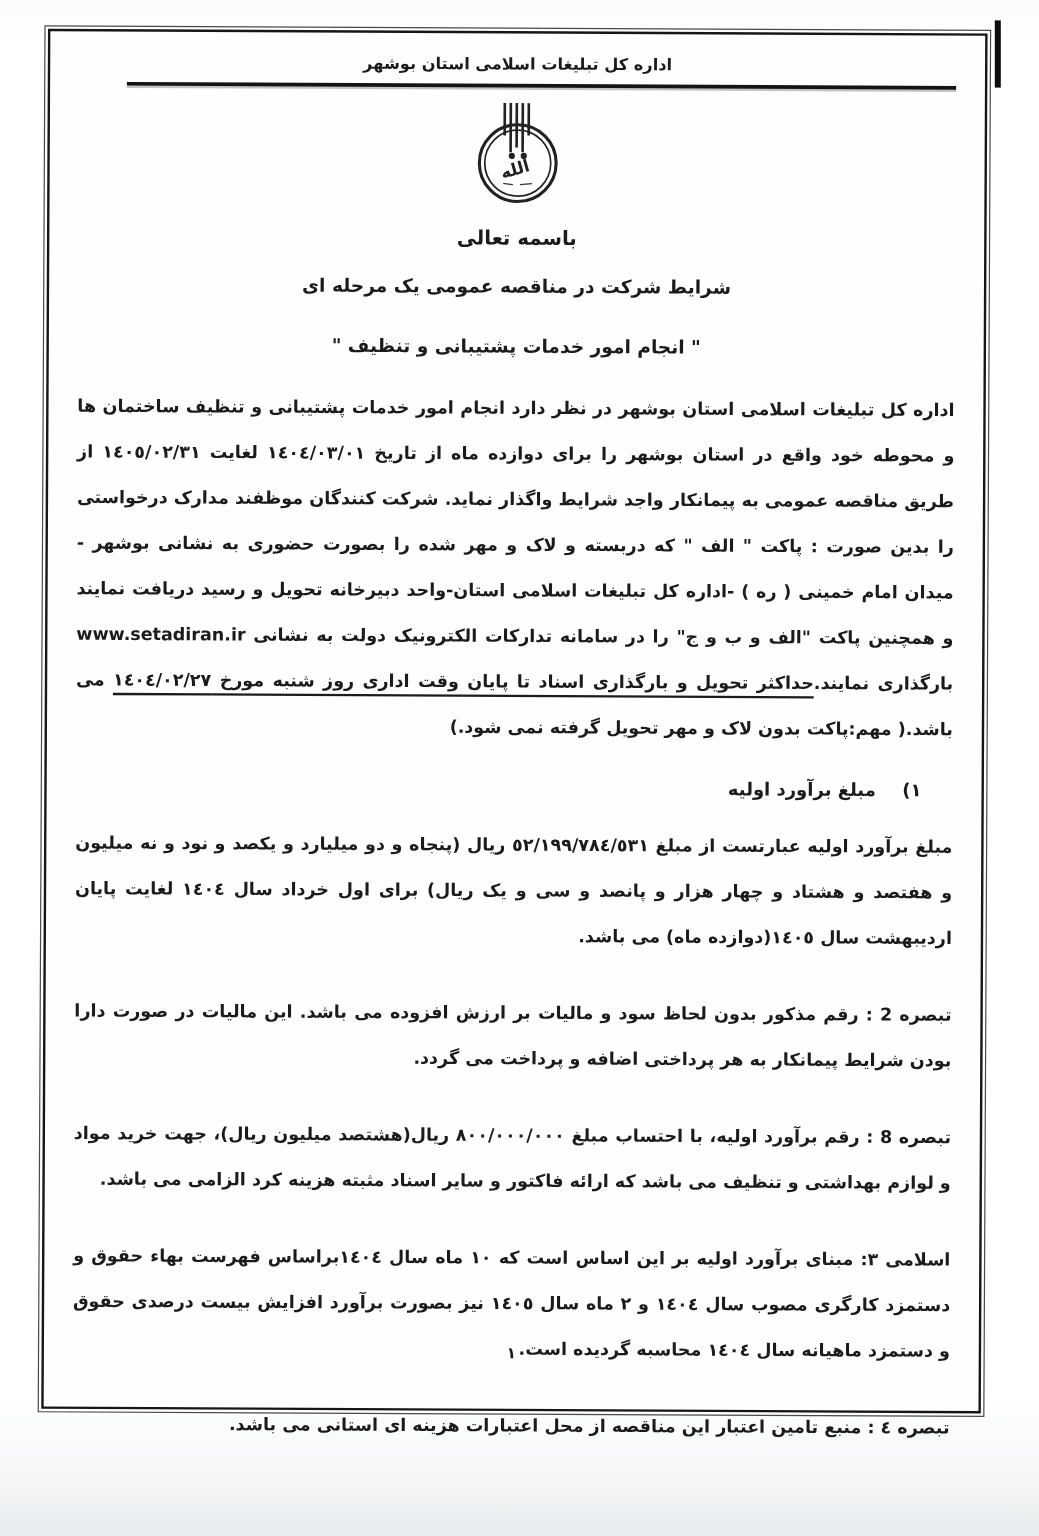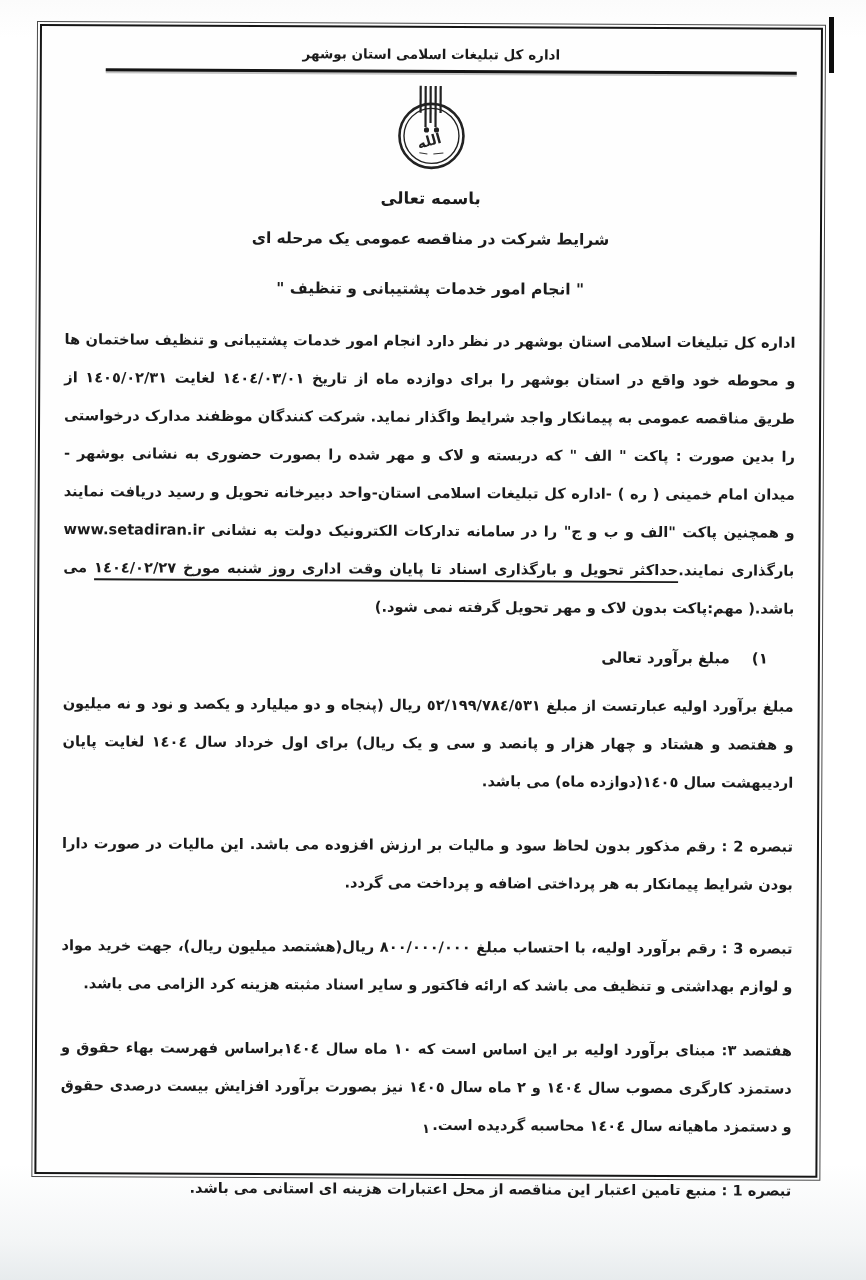--- a/index.html
+++ b/index.html
@@ -65,27 +65,27 @@
       </g>
     </svg>
   </div>
 
   <div class="bismillah">باسمه تعالی</div>
   <div class="doc-subject rtl">شرایط شرکت در مناقصه عمومی یک مرحله ای</div>
   <div class="doc-scope rtl">" انجام امور خدمات پشتیبانی و تنظیف "</div>
 
   <p class="intro rtl"><span>اداره کل تبلیغات اسلامی استان بوشهر  در نظر دارد انجام امور خدمات پشتیبانی و تنظیف ساختمان ها و محوطه خود واقع در  استان بوشهر را برای دوازده ماه از تاریخ ١٤٠٤/٠٣/٠١ لغایت ١٤٠٥/٠٢/٣١ از طریق مناقصه عمومی به پیمانکار واجد شرایط واگذار نماید. شرکت کنندگان موظفند مدارک درخواستی را بدین صورت : پاکت " الف " که دربسته و لاک و مهر شده را بصورت حضوری به نشانی  بوشهر - میدان امام خمینی ( ره ) -اداره کل تبلیغات اسلامی استان-واحد دبیرخانه تحویل و رسید دریافت نمایند و همچنین پاکت "الف و ب و ج" را در سامانه تدارکات الکترونیک دولت به نشانی www.setadiran.ir بارگذاری نمایند.</span><span class="uline">حداکثر تحویل و بارگذاری اسناد تا پایان وقت اداری روز شنبه مورخ ١٤٠٤/٠٢/٢٧</span><span> می باشد.( مهم:پاکت بدون لاک و مهر تحویل گرفته نمی شود.)</span></p>
 
-  <div class="sec-heading rtl"><span class="sec-num">١)</span><span>مبلغ برآورد تعالی</span></div>
+  <div class="sec-heading rtl"><span class="sec-num">١)</span><span>مبلغ برآورد اولیه</span></div>
 
   <p class="para rtl">مبلغ برآورد اولیه عبارتست از مبلغ ٥٢/١٩٩/٧٨٤/٥٣١ ریال (پنجاه و دو میلیارد و یکصد و نود و نه میلیون و هفتصد و هشتاد و چهار هزار و پانصد و سی و یک ریال)  برای اول خرداد سال ١٤٠٤ لغایت پایان اردیبهشت سال ١٤٠٥(دوازده ماه) می باشد.</p>
 
   <p class="para rtl note"><span>تبصره 2 :</span><span> رقم مذکور بدون لحاظ سود و مالیات بر ارزش افزوده می باشد. این مالیات در صورت دارا بودن شرایط پیمانکار به هر پرداختی اضافه و پرداخت می گردد.</span></p>
 
-  <p class="para rtl note"><span>تبصره 3 :</span><span> رقم برآورد اولیه، با احتساب مبلغ ٨٠٠/٠٠٠/٠٠٠ ریال(هشتصد  میلیون ریال)، جهت خرید مواد و لوازم بهداشتی و تنظیف می باشد که ارائه فاکتور و سایر اسناد مثبته هزینه کرد الزامی می باشد.</span></p>
+  <p class="para rtl note"><span>تبصره 8 :</span><span> رقم برآورد اولیه، با احتساب مبلغ ٨٠٠/٠٠٠/٠٠٠ ریال(هشتصد  میلیون ریال)، جهت خرید مواد و لوازم بهداشتی و تنظیف می باشد که ارائه فاکتور و سایر اسناد مثبته هزینه کرد الزامی می باشد.</span></p>
 
-  <p class="para rtl note"><span>هفتصد ٣:</span><span> مبنای برآورد اولیه بر این اساس است که ١٠ ماه سال ١٤٠٤براساس فهرست بهاء حقوق و دستمزد کارگری مصوب سال ١٤٠٤ و ٢ ماه سال ١٤٠٥ نیز بصورت برآورد افزایش بیست درصدی حقوق و دستمزد ماهیانه سال ١٤٠٤ محاسبه گردیده است.</span></p>
+  <p class="para rtl note"><span>اسلامی ٣:</span><span> مبنای برآورد اولیه بر این اساس است که ١٠ ماه سال ١٤٠٤براساس فهرست بهاء حقوق و دستمزد کارگری مصوب سال ١٤٠٤ و ٢ ماه سال ١٤٠٥ نیز بصورت برآورد افزایش بیست درصدی حقوق و دستمزد ماهیانه سال ١٤٠٤ محاسبه گردیده است.</span></p>
 
-  <p class="para rtl note"><span>تبصره 1 :</span><span> منبع تامین اعتبار این مناقصه از محل اعتبارات هزینه ای استانی می باشد.</span></p>
+  <p class="para rtl note"><span>تبصره ٤ :</span><span> منبع تامین اعتبار این مناقصه از محل اعتبارات هزینه ای استانی می باشد.</span></p>
 
   <div class="page-number">١</div>
 
 </div>
 
 </body></html>

